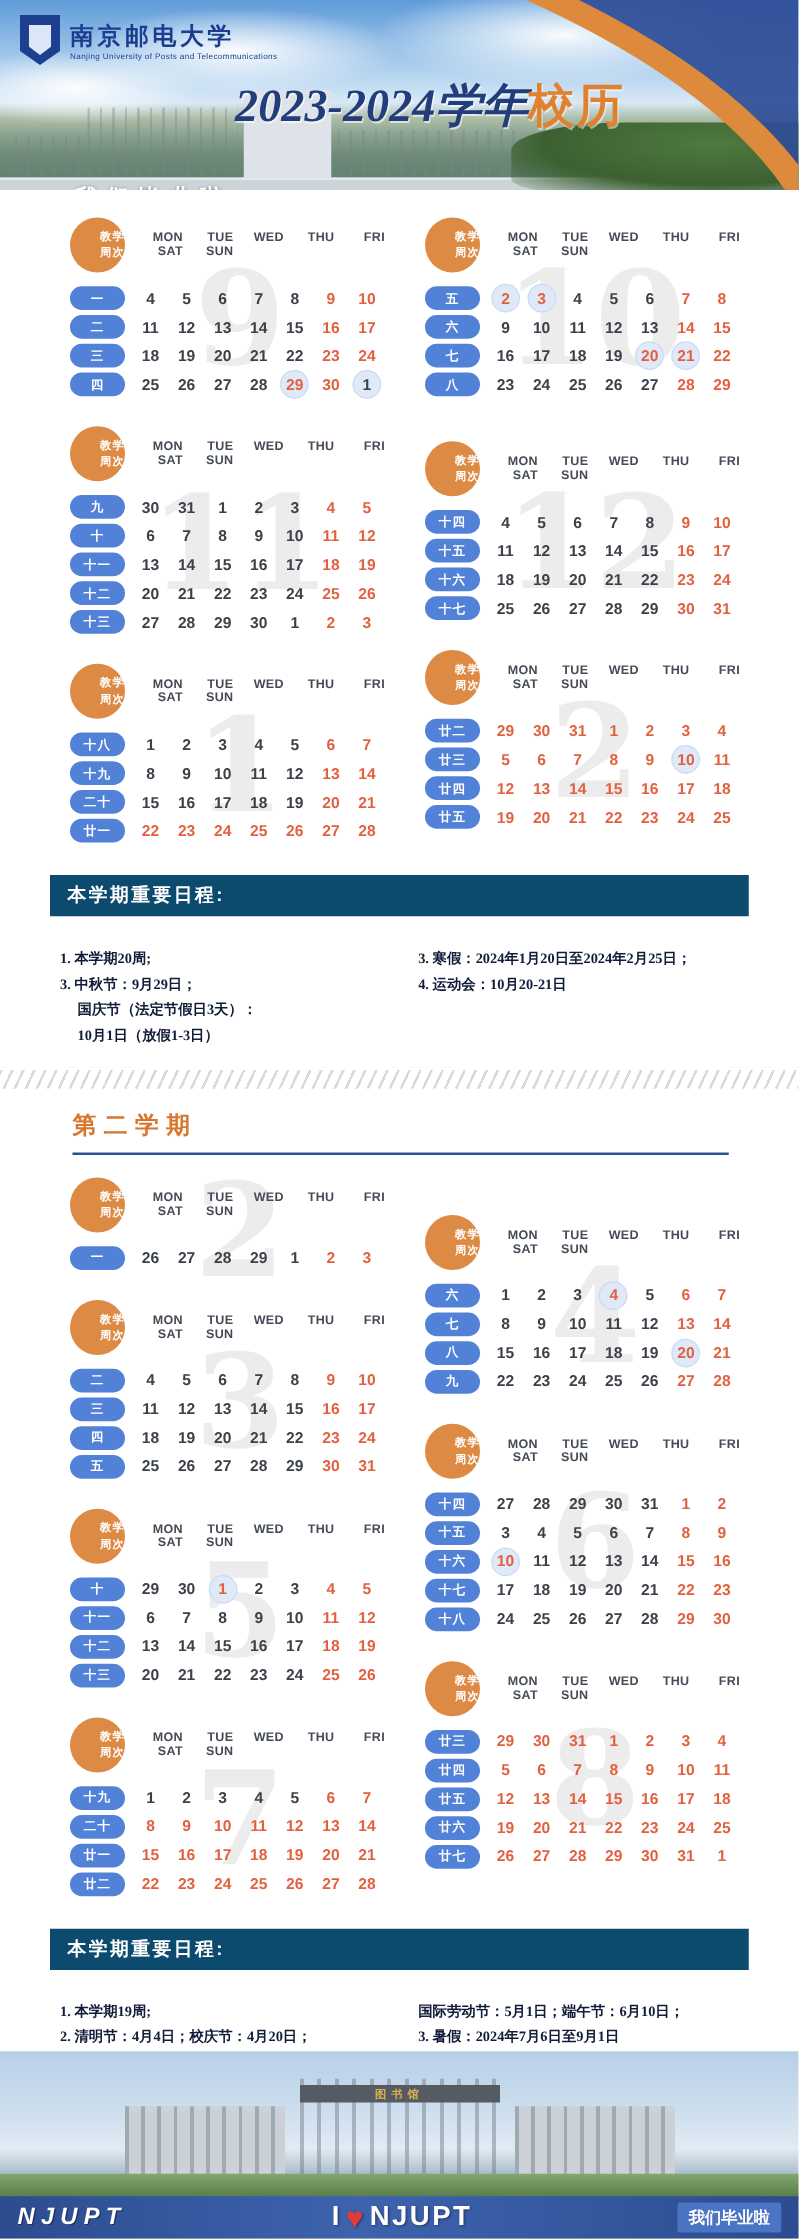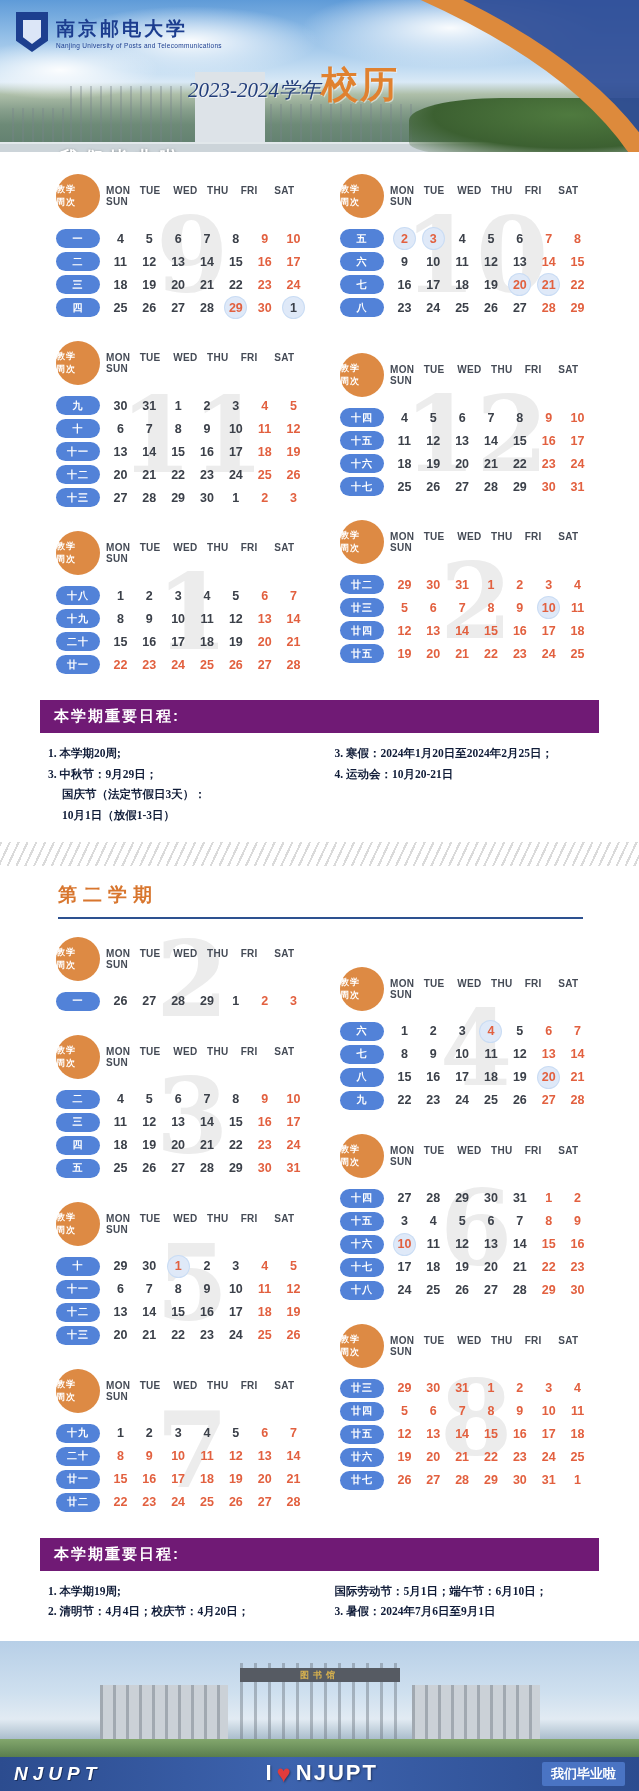--- a/index.html
+++ b/index.html
@@ -27,57 +27,57 @@
   .hero-swoosh{position:absolute;inset:0;width:100%;height:100%;}
   .logo{position:absolute;top:12px;left:16px;display:flex;align-items:center;gap:8px;z-index:3;}
   .logo-shield{width:32px;height:40px;background:#1d3f8f;
     clip-path:polygon(0 0,100% 0,100% 72%,50% 100%,0 72%);
     display:flex;align-items:center;justify-content:center;}
   .logo-shield::after{content:"";width:18px;height:24px;background:#dce6f7;
     clip-path:polygon(0 0,100% 0,100% 72%,50% 100%,0 72%);}
   .logo-cn{font-family:"Liberation Serif",serif;font-weight:bold;font-size:19px;color:#1c3d8f;letter-spacing:3px;}
   .logo-en{font-size:6.5px;color:#1c3d8f;letter-spacing:.3px;}
   .hero-title{position:absolute;left:188px;top:60px;z-index:3;white-space:nowrap;}
-  .t-main{font-family:"Liberation Serif",serif;font-style:italic;font-weight:400;
-    font-size:21px;color:#223d7a;text-shadow:1px 1px 0 rgba(255,255,255,.6);}
+  .t-main{font-family:"Liberation Serif",serif;font-style:italic;font-weight:700;
+    font-size:37px;color:#223d7a;text-shadow:1px 1px 0 rgba(255,255,255,.6);}
   .t-accent{font-family:"Liberation Serif",serif;font-weight:800;font-size:37px;color:#e0812f;
     text-shadow:1px 1px 0 rgba(255,255,255,.5);letter-spacing:2px;}
   .sem1-label{position:absolute;left:60px;top:146px;z-index:3;color:#fff;font-size:18px;
     font-weight:bold;letter-spacing:7px;text-shadow:0 1px 3px rgba(0,0,0,.55);}
   .hero-line{position:absolute;left:0;right:0;top:172px;height:3px;background:#e0923f;z-index:3;}
 
   
   .cal-area{display:flex;gap:32px;padding:22px 42px 0 56px;}
   .cal-col{width:252px;flex:none;display:flex;flex-direction:column;}
   .cal-block{position:relative;margin-bottom:22px;}
   #s1-right .cal-block:nth-child(2){margin-top:12px;}
   #s2-right .cal-block:first-child{margin-top:30px;}
   .wm{position:absolute;left:54%;top:56%;transform:translate(-50%,-50%);
     font-family:"DejaVu Serif",serif;font-weight:bold;font-size:104px;color:#ececec;z-index:0;}
   .cal-header{display:flex;align-items:center;margin-bottom:9px;position:relative;z-index:1;}
   .wk-circle{width:44px;height:44px;flex:none;border-radius:50%;background:#dd8a44;color:#fff;
-    display:flex;flex-direction:column;align-items:flex-start;justify-content:center;
+    display:flex;flex-direction:column;align-items:flex-end;justify-content:center;
     font-size:9px;font-weight:bold;line-height:1.4;letter-spacing:1px;}
-  .day-names{flex:1;display:grid;grid-template-columns:repeat(6,1fr);margin-left:6px;
-    text-align:left;font-size:10px;font-weight:700;color:#454b56;letter-spacing:.3px;}
+  .day-names{flex:1;display:grid;grid-template-columns:repeat(5,1fr);margin-left:6px;
+    text-align:right;font-size:10px;font-weight:700;color:#454b56;letter-spacing:.3px;}
   .cal-row{display:flex;align-items:center;height:23px;position:relative;z-index:1;}
   .wk-pill{width:44px;flex:none;height:19px;border-radius:10px;background:#5282d8;color:#fff;
     font-size:10px;font-weight:bold;display:flex;align-items:center;justify-content:center;letter-spacing:1px;}
   .cells{flex:1;display:grid;grid-template-columns:repeat(7,1fr);margin-left:6px;}
   .cell{display:flex;align-items:center;justify-content:center;
     font-size:12.5px;font-weight:700;color:#3b4049;}
   .cell.red{color:#e2603f;}
   .cell-in{display:flex;align-items:center;justify-content:center;width:21px;height:21px;border-radius:50%;}
   .cell.hl .cell-in{background:#dfe9f8;box-shadow:0 0 0 1px #c9dcf4;}
 
   
   .imp{margin:2px 40px 0;}
-  .imp-banner{background:#701a75;color:#fff;font-weight:bold;font-size:15px;
+  .imp-banner{background:#0c4a6e;color:#fff;font-weight:bold;font-size:15px;
     letter-spacing:2px;padding:7px 14px;}
-  .sched{display:flex;padding:10px 40px 0 48px;gap:22px;
+  .sched{display:flex;padding:24px 40px 0 48px;gap:22px;
     font-family:"Liberation Serif",serif;font-weight:bold;color:#101c38;
     font-size:11.5px;line-height:1.8;}
   .sched-col{flex:1;}
   .sched-col.indent3 .sched-line:nth-child(n+3){padding-left:14px;}
 
   
   .stripes{height:24px;margin:16px 0 10px;
     background:repeating-linear-gradient(115deg,#dadada 0 2px,#ffffff 2px 8px);}
   .s2-head{padding:6px 56px 0 58px;}
   .s2-title{color:#d8762e;font-size:19px;font-weight:800;letter-spacing:6px;

